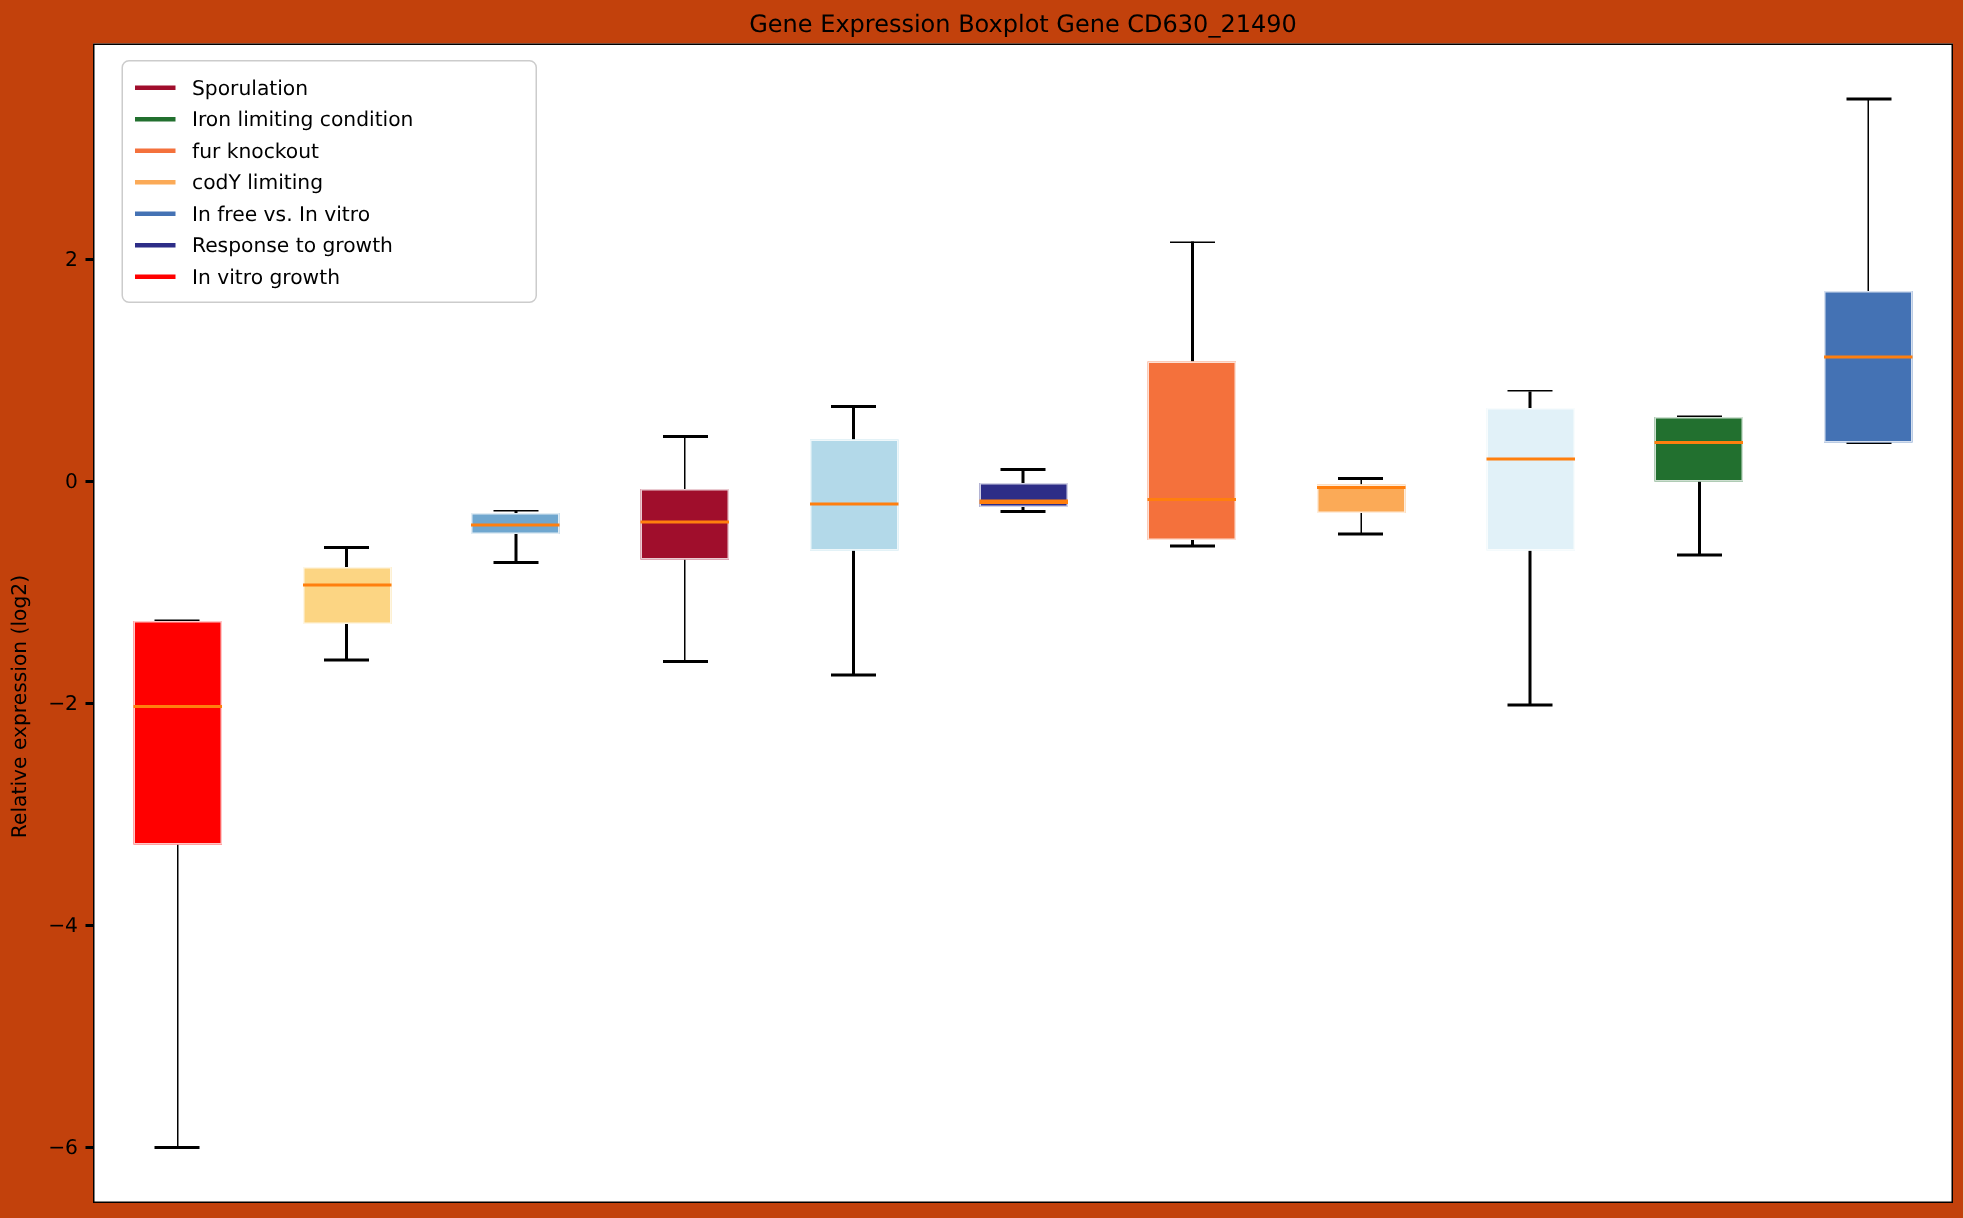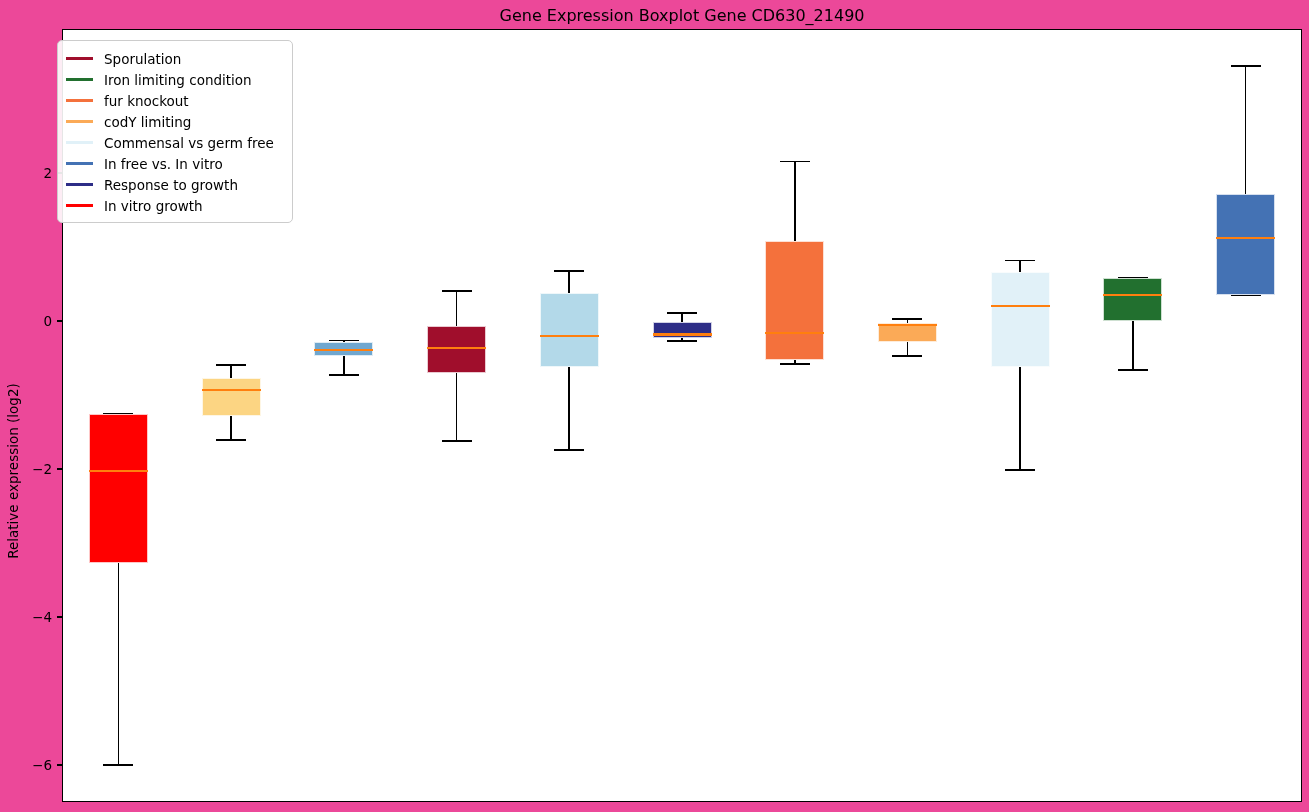--- a/index.html
+++ b/index.html
@@ -1,26 +1,26 @@
 <!DOCTYPE html>
 <html><head>
 <meta charset="utf-8">
 <style>
   html,body{margin:0;padding:0;background:#ffffff;font-family:"DejaVu Sans","Liberation Sans",sans-serif;}
-  #figure{position:relative;width:1309px;height:812px;background:#ec4899;overflow:hidden;}
+  #figure{position:relative;width:1309px;height:812px;background:#c2410c;overflow:hidden;}
   #plot-area{position:absolute;left:62px;top:29px;width:1240px;height:773px;border:1.4px solid #000;box-sizing:border-box;background:#fff;}
   #chart-title{position:absolute;left:62px;top:6px;width:1240px;text-align:center;font-size:16px;color:#000;}
   #y-label{position:absolute;left:-197px;top:463px;width:420px;text-align:center;font-size:13.5px;color:#000;transform:rotate(-90deg);transform-origin:center;}
   .ytick-label{position:absolute;width:44px;text-align:right;font-size:13.5px;color:#000;line-height:18px;}
   .ytick-mark{position:absolute;width:5px;height:1.6px;background:#000;}
   .whisker{position:absolute;width:1.6px;background:#000;}
   .cap{position:absolute;height:1.6px;background:#000;}
   .bxp{position:absolute;box-sizing:border-box;}
   .median{position:absolute;height:2.2px;}
-  #legend{position:absolute;left:57px;top:40px;width:236px;background:rgba(255,255,255,0.9);border:1.2px solid #cccccc;border-radius:5px;box-sizing:border-box;padding:7px 10px 6px 8px;}
+  #legend{position:absolute;left:81px;top:40px;width:277px;background:rgba(255,255,255,0.9);border:1.2px solid #cccccc;border-radius:5px;box-sizing:border-box;padding:7px 10px 6px 8px;}
   .legend-row{display:flex;align-items:center;height:21px;}
   .legend-swatch{width:27px;height:2.4px;margin-right:11px;flex:0 0 auto;}
   .legend-label{font-size:13.5px;color:#000;white-space:nowrap;}
 </style>
 </head>
 <body>
 
 <div id="figure">
   <div id="chart-title">Gene Expression Boxplot Gene CD630_21490</div>
   <div id="y-label">Relative expression (log2)</div>
@@ -116,24 +116,20 @@
       </div>
       <div class="legend-row">
         <div class="legend-swatch" style="background: rgb(244, 113, 60);"></div>
         <div class="legend-label">fur knockout</div>
       </div>
       <div class="legend-row">
         <div class="legend-swatch" style="background: rgb(251, 170, 87);"></div>
         <div class="legend-label">codY limiting</div>
       </div>
       <div class="legend-row">
-        <div class="legend-swatch" style="background: rgb(225, 241, 248);"></div>
-        <div class="legend-label">Commensal vs germ free</div>
-      </div>
-      <div class="legend-row">
         <div class="legend-swatch" style="background: rgb(68, 114, 180);"></div>
         <div class="legend-label">In free vs. In vitro</div>
       </div>
       <div class="legend-row">
         <div class="legend-swatch" style="background: rgb(45, 45, 135);"></div>
         <div class="legend-label">Response to growth</div>
       </div>
       <div class="legend-row">
         <div class="legend-swatch" style="background: rgb(255, 0, 0);"></div>
         <div class="legend-label">In vitro growth</div>

